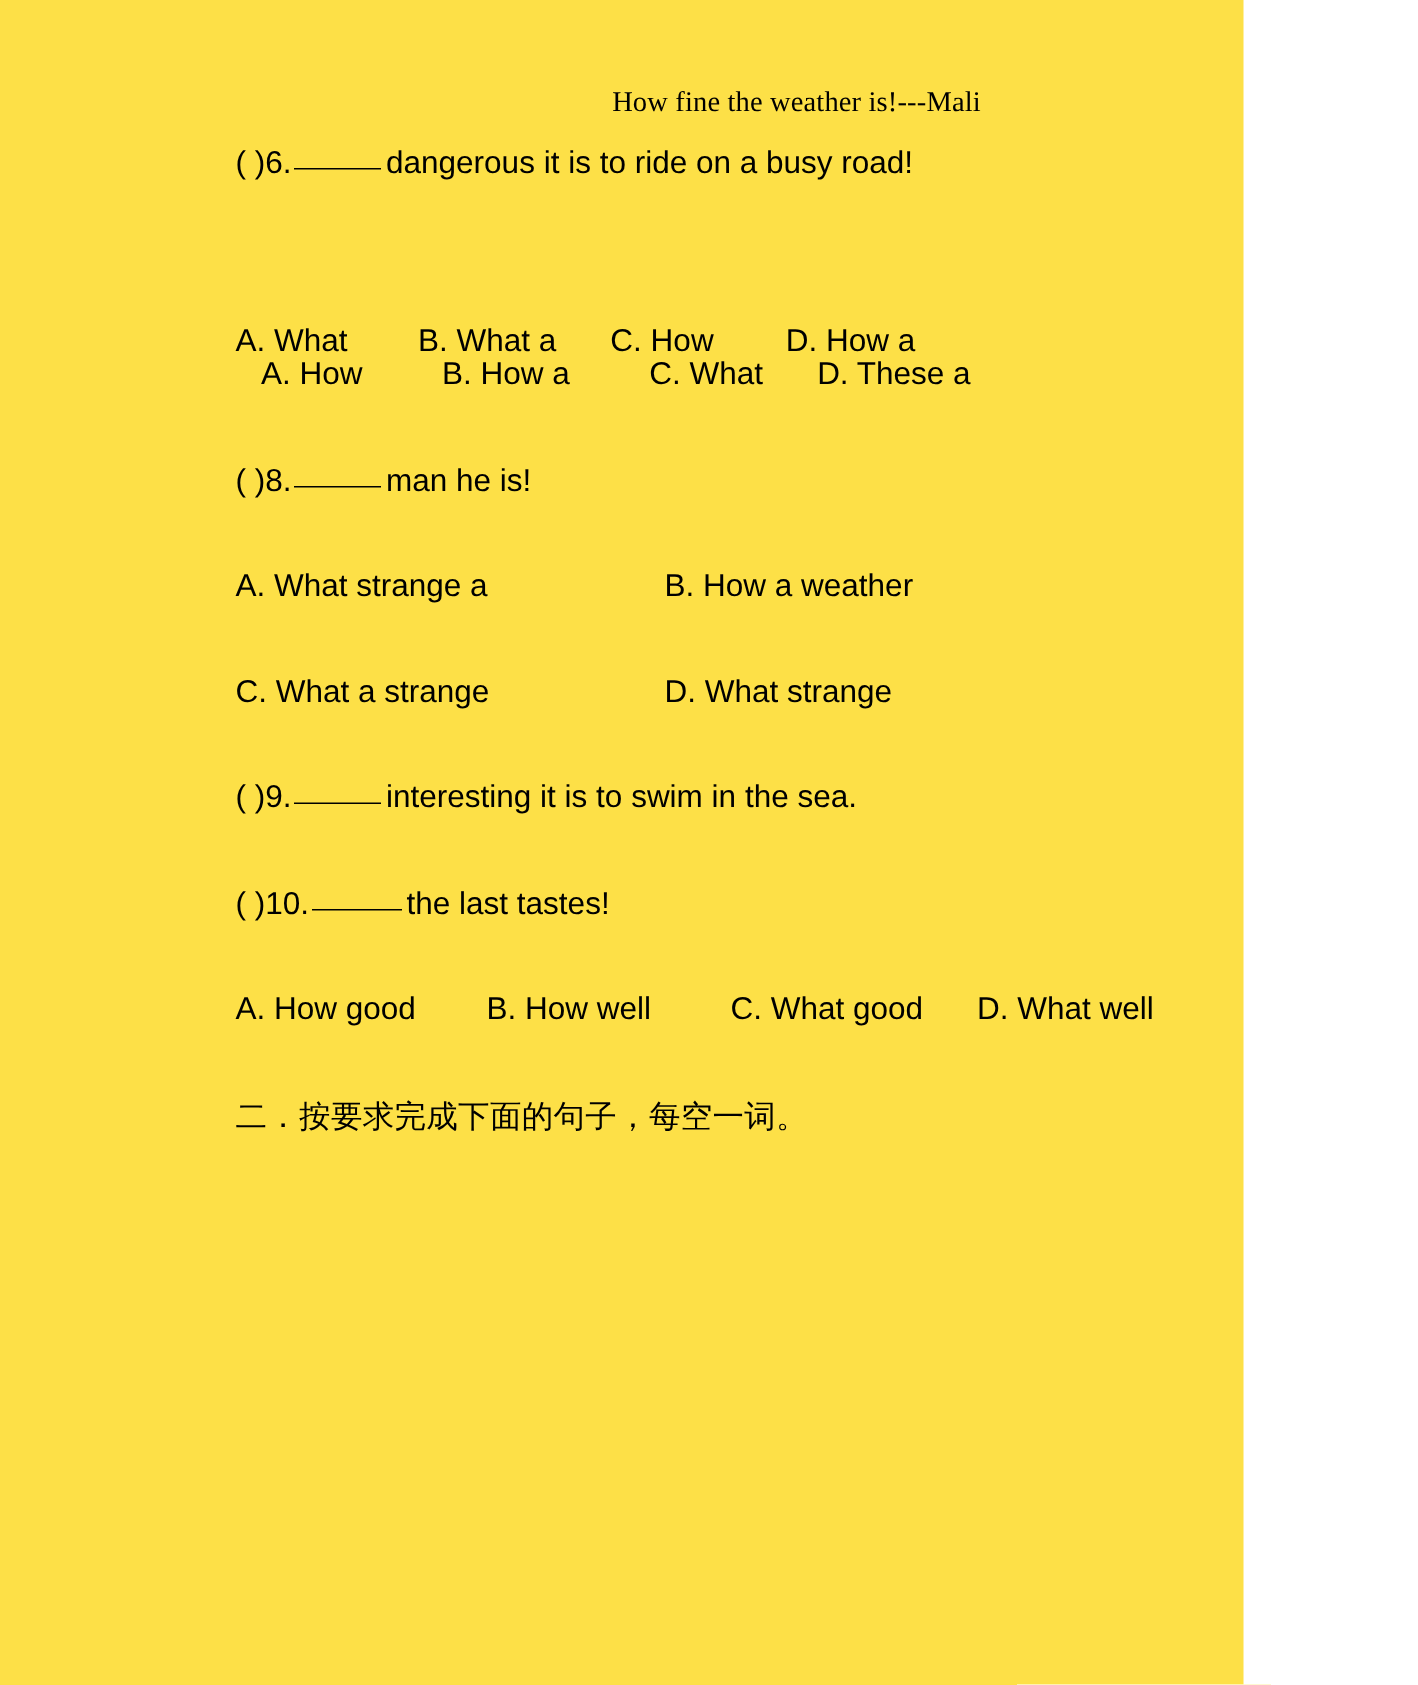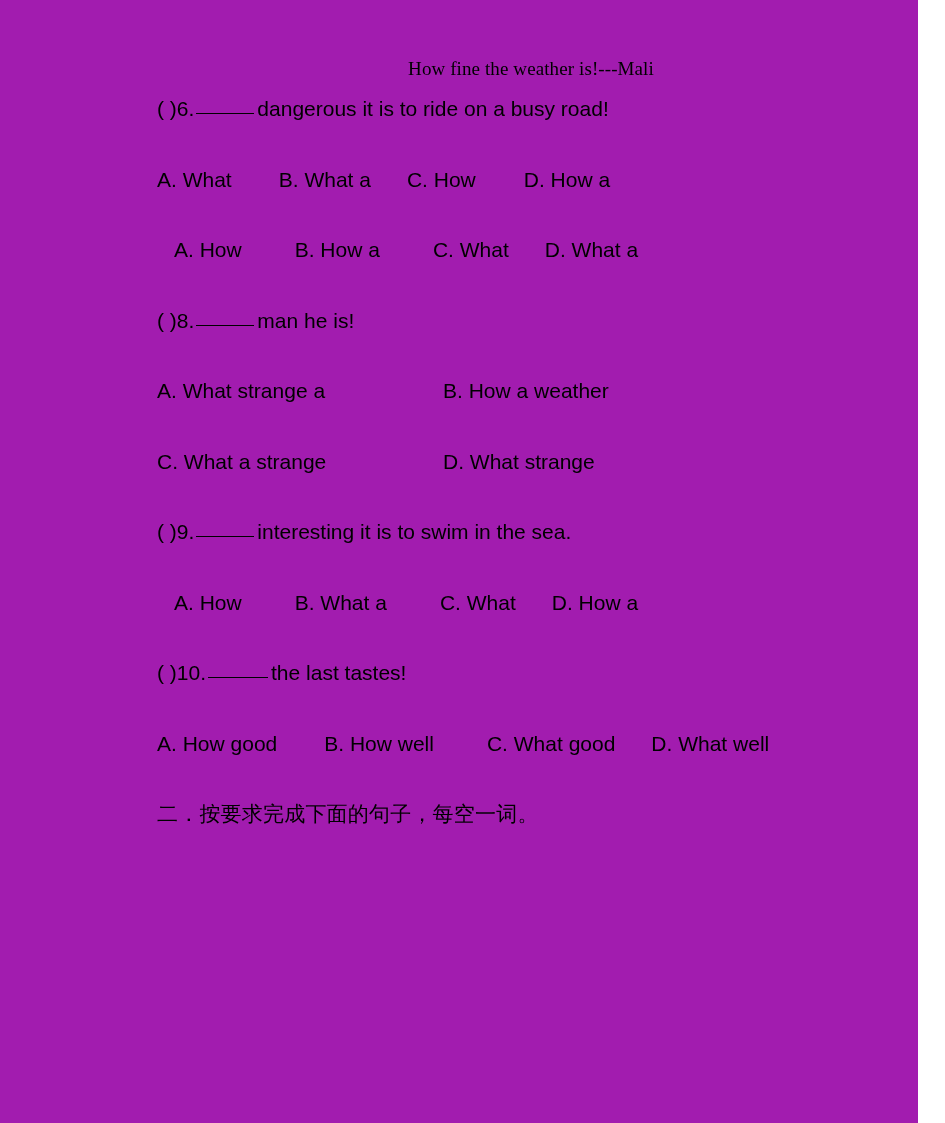--- a/index.html
+++ b/index.html
@@ -14,23 +14,23 @@
     position: relative;
     font-family: "Liberation Sans", sans-serif;
     color: #000000;
     -webkit-font-smoothing: antialiased;
   }
 
   .page {
     position: absolute;
     left: 0;
     top: 0;
-    width: 918px;
+    width: 829px;
     height: 1123px;
-    background: #a21caf;
+    background: #fde047;
     overflow: hidden;
   }
 
   
   .doc-title {
     position: absolute;
     left: 0;
     top: 57px;
     width: 1062px;
     text-align: center;
@@ -84,21 +84,21 @@
     display: block;
     white-space: nowrap;
   }
   .opt {
     display: inline-block;
   }
 
   
   .g1 { margin-right: 30px; }
   .g2 { margin-right: 36px; padding-left: 17px; }
-  .g4 { margin-right: 48px; }
+  .g4 { margin-right: 48px; margin-top: 48px; }
 
   
   .opts-2col {
     display: block;
     white-space: nowrap;
   }
   .opt-col-a {
     display: inline-block;
     width: 286px;
   }
@@ -126,42 +126,39 @@
     <div class="blk">
       <div class="qline"><span class="qnum">(   )6.</span><span class="blank"></span><span>dangerous it is to ride on a busy road!</span></div>
     </div>
 
     <div class="blk">
       <div class="optline opts"><span class="opt g1">A. What</span><span class="opt g2">B. What a</span><span class="opt g4">C. How</span><span class="opt">D. How a</span></div>
     </div>
 
 
     <div class="blk">
-      <div class="optline opts"><span class="opt g2">A. How</span><span class="opt g2">B. How a</span><span class="opt g2">C. What</span><span class="opt">D. What a</span></div>
+      <div class="optline opts"><span class="opt g2">A. How</span><span class="opt g2">B. How a</span><span class="opt g2">C. What</span><span class="opt">D. These a</span></div>
     </div>
 
     <div class="blk">
       <div class="qline"><span class="qnum">(   )8.</span><span class="blank"></span><span>man he is!</span></div>
     </div>
 
     <div class="blk">
       <div class="optline opts-2col"><span class="opt-col-a">A. What strange a</span><span class="opt-col-b">B. How a weather</span></div>
     </div>
 
     <div class="blk">
       <div class="optline opts-2col"><span class="opt-col-a">C. What a strange</span><span class="opt-col-b">D. What strange</span></div>
     </div>
 
     <div class="blk">
       <div class="qline"><span class="qnum">(   )9.</span><span class="blank"></span><span>interesting it is to swim in the sea.</span></div>
     </div>
 
-    <div class="blk">
-      <div class="optline opts"><span class="opt g2">A. How</span><span class="opt g2">B. What a</span><span class="opt g2">C. What</span><span class="opt">D. How a</span></div>
-    </div>
 
     <div class="blk">
       <div class="qline"><span class="qnum">(   )10.</span><span class="blank blank-wide"></span><span>the last tastes!</span></div>
     </div>
 
     <div class="blk">
       <div class="optline opts"><span class="opt g1">A. How good</span><span class="opt g2">B. How well</span><span class="opt g2">C. What good</span><span class="opt">D. What well</span></div>
     </div>
 
     <div class="blk">

